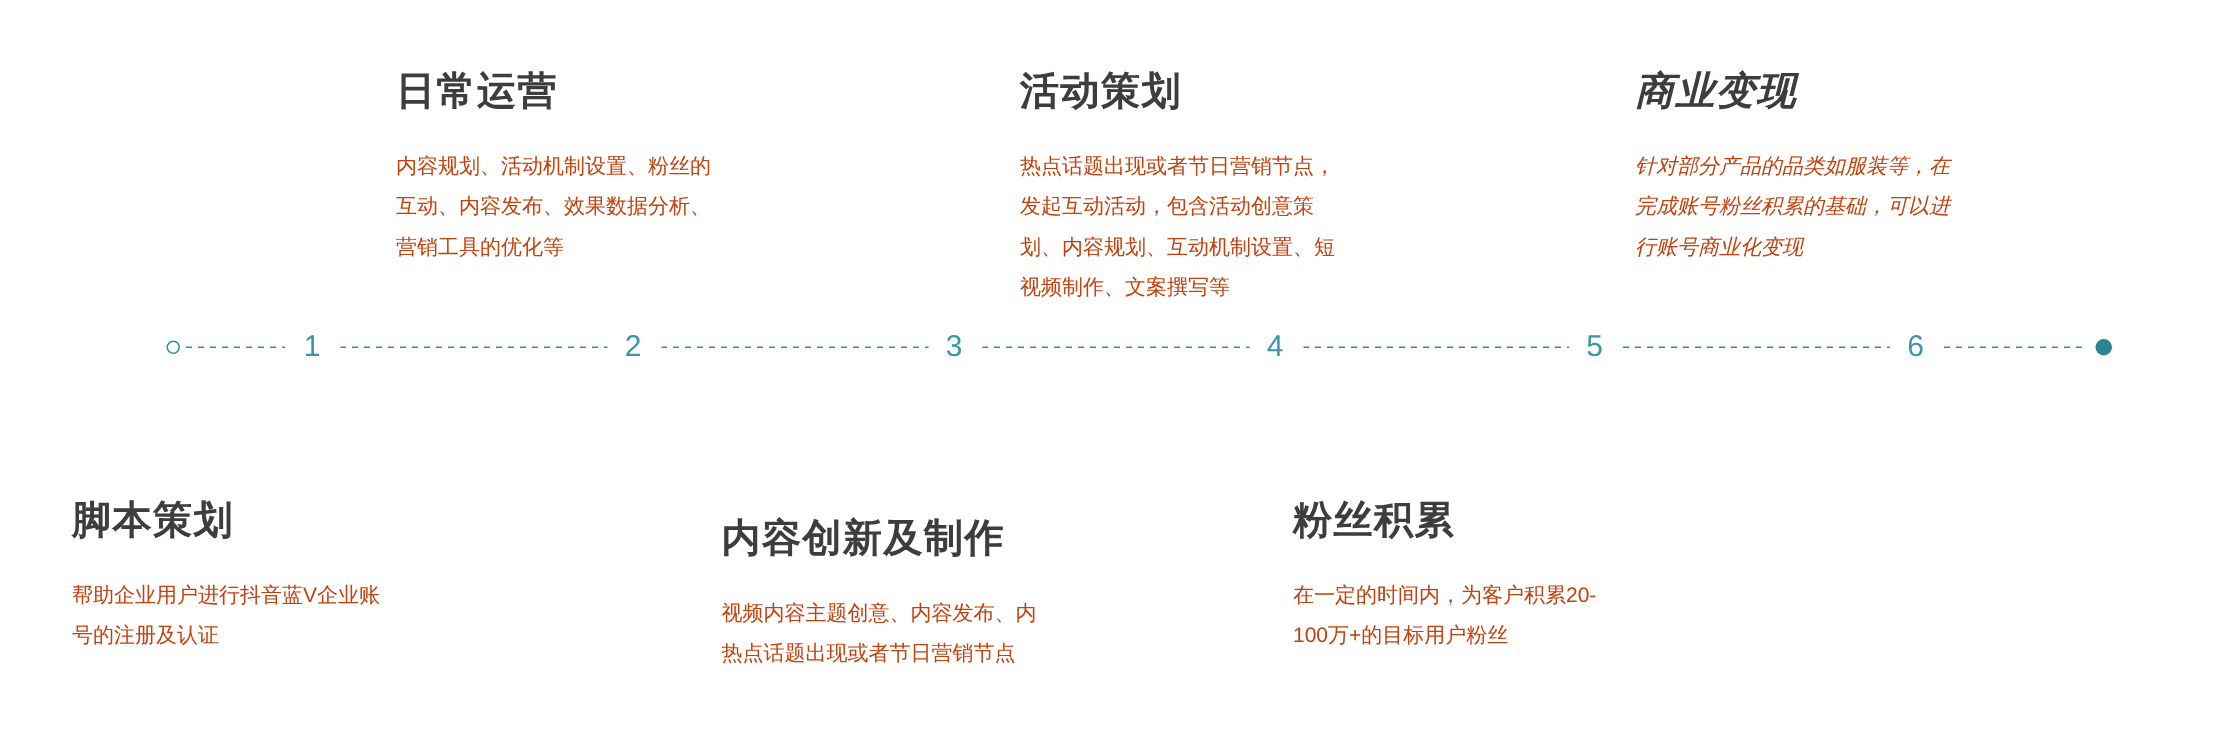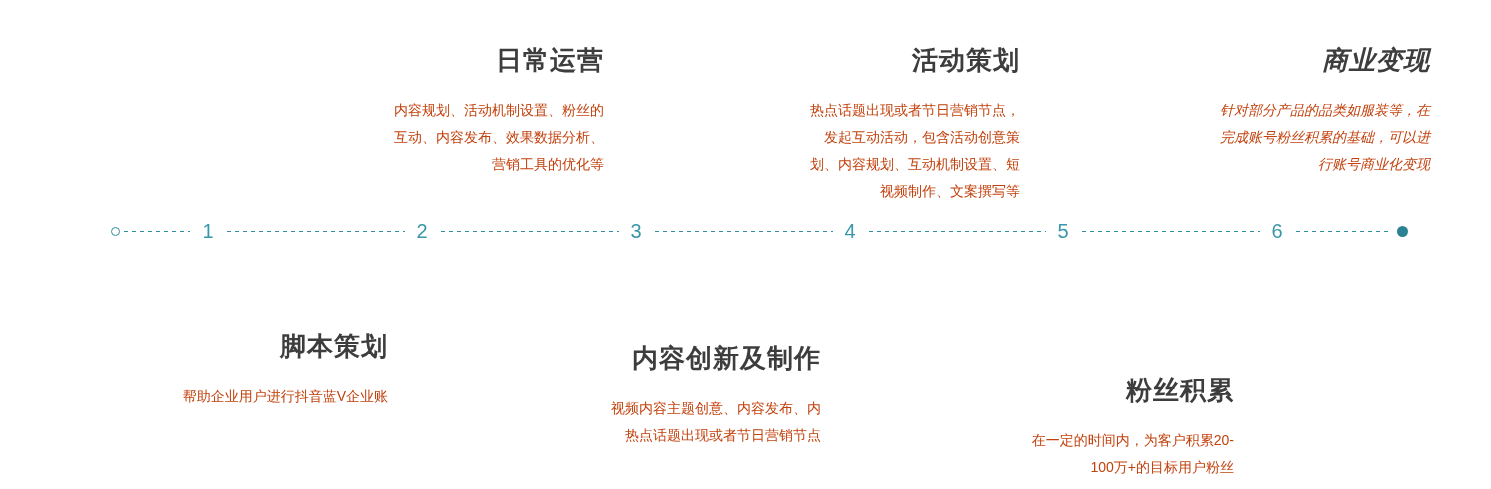--- a/index.html
+++ b/index.html
@@ -10,41 +10,41 @@
     height: 489px;
     background: #ffffff;
     overflow: hidden;
     font-family: "Liberation Sans", "DejaVu Sans", sans-serif;
   }
 
   
   .card {
     position: absolute;
     width: 340px;
-    text-align: right;
+    text-align: left;
   }
   .card .title {
     font-size: 26px;
     line-height: 30px;
     font-weight: bold;
     color: #3d3d3d;
     letter-spacing: 1px;
     margin-bottom: 22px;
   }
   .card .line {
     font-size: 14px;
     line-height: 27px;
     color: #c2410c;
   }
   .card-top-1    { left: 264px;  top: 45px; }
   .card-top-2    { left: 680px;  top: 45px; }
   .card-top-3    { left: 1090px; top: 45px; font-style: italic; }
   .card-bottom-1 { left: 48px;   top: 331px; }
   .card-bottom-2 { left: 481px;  top: 331px; margin-top: 12px; }
-  .card-bottom-3 { left: 894px;  top: 331px; margin-top: 44px; }
+  .card-bottom-3 { left: 862px;  top: 331px; }
 
   
   .tl-seg {
     position: absolute;
     top: 231px;
     height: 1px;
     background: repeating-linear-gradient(90deg, #2f8fa0 0 4px, transparent 4px 8px);
   }
   .seg-0 { left: 124px;  width: 66px;  }
   .seg-1 { left: 227px;  width: 178px; }
@@ -137,20 +137,21 @@
   <span class="tl-num num-5">5</span>
   <span class="tl-seg seg-5"></span>
   <span class="tl-num num-6">6</span>
   <span class="tl-seg seg-6"></span>
   <span class="tl-end-dot"></span>
 
   <div class="card card-bottom-1">
     <div class="title">脚本策划</div>
     <div class="body">
       <div class="line">帮助企业用户进行抖音蓝V企业账</div>
+      <div class="line">号的注册及认证</div>
     </div>
   </div>
 
   <div class="card card-bottom-2">
     <div class="title">内容创新及制作</div>
     <div class="body">
       <div class="line">视频内容主题创意、内容发布、内</div>
       <div class="line">热点话题出现或者节日营销节点</div>
     </div>
   </div>

